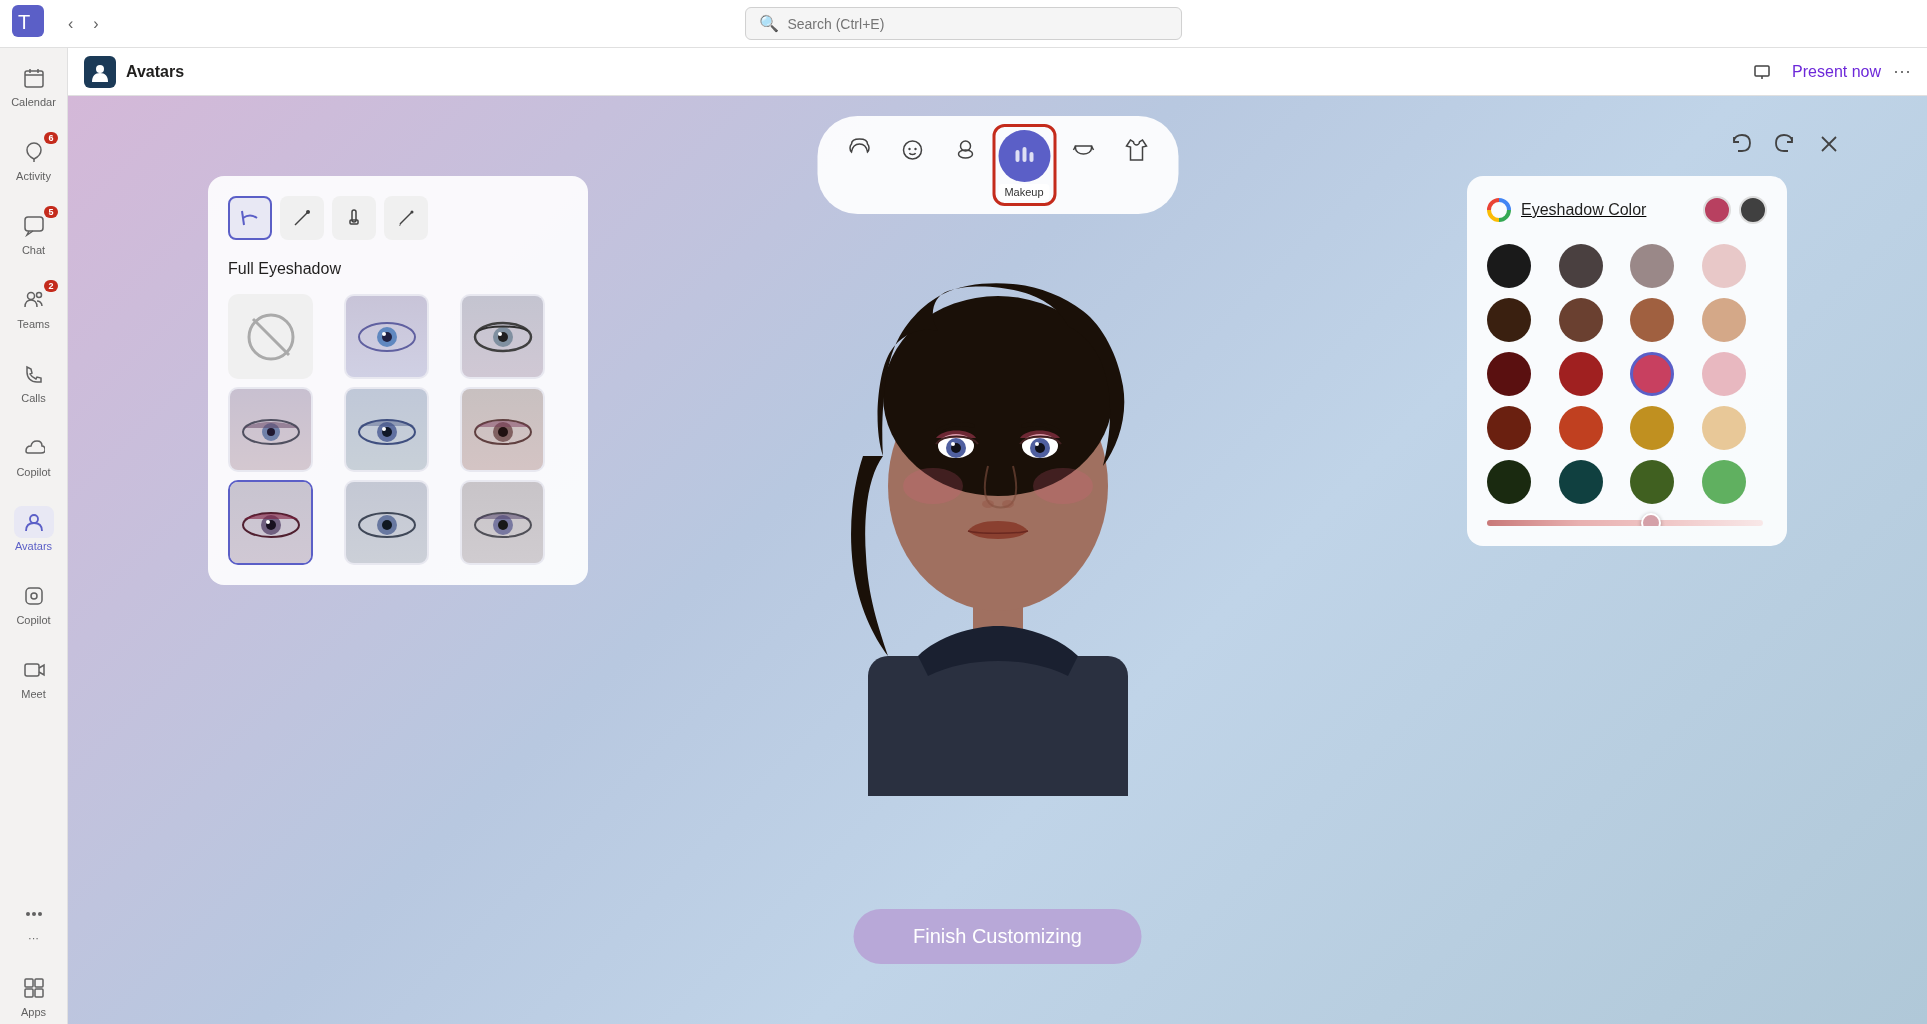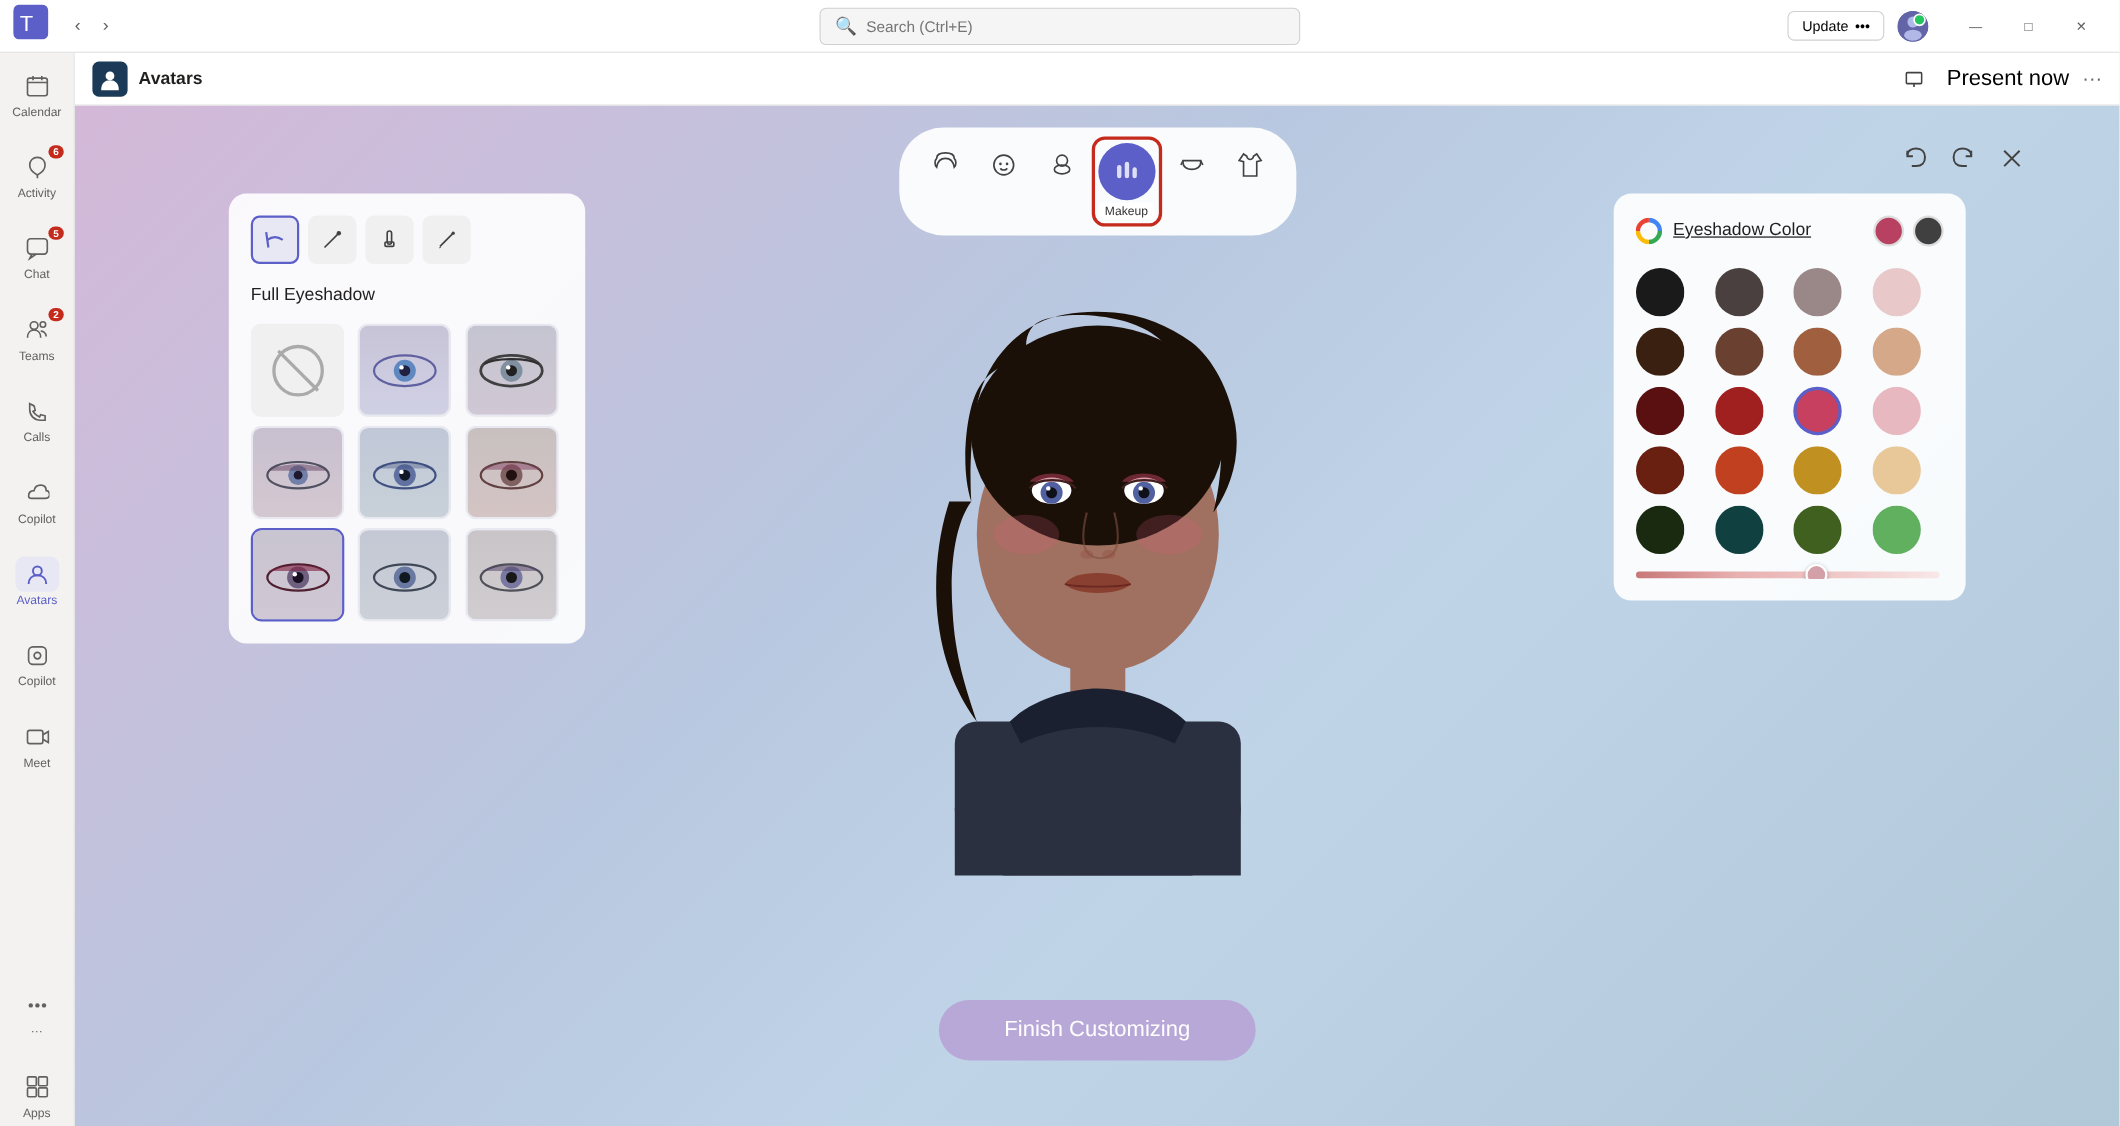--- a/index.html
+++ b/index.html
@@ -104,21 +104,21 @@
       align-items: center;
       padding: 0 16px;
       border-bottom: 1px solid #e0e0e0;
     }
     .app-header-icon { width: 32px; height: 32px; background: #1b3a57; border-radius: 6px; display: flex; align-items: center; justify-content: center; margin-right: 10px; }
     .app-header-title { font-size: 16px; font-weight: 600; color: #201f1e; }
     .app-header-actions { margin-left: auto; display: flex; align-items: center; gap: 12px; }
     .present-now-btn {
       display: flex; align-items: center; gap: 22px;
       background: none; border: none; cursor: pointer;
-      font-size: 20px; color: #000000;
+      font-size: 16px; color: #6d28d9;
     }
     .more-btn { background: none; border: none; cursor: pointer; font-size: 18px; color: #616161; }
 
     
     .workspace {
       flex: 1;
       display: flex;
       position: relative;
       overflow: hidden;
     }
@@ -128,21 +128,21 @@
       position: absolute;
       top: 0; left: 0; right: 0; bottom: 0;
       background: linear-gradient(135deg, #d4b8d8 0%, #b8c8e0 40%, #c0d4e8 60%, #b0c8d8 100%);
     }
 
     
     .left-panel {
       position: absolute;
       left: 140px;
       top: 80px;
-      width: 324px;
+      width: 380px;
       background: rgba(255,255,255,0.9);
       border-radius: 16px;
       padding: 20px;
       z-index: 10;
     }
     .makeup-tabs { display: flex; gap: 8px; margin-bottom: 20px; }
     .makeup-tab {
       width: 44px; height: 44px;
       border-radius: 8px;
       border: none;
@@ -355,39 +355,20 @@
         <text x="6" y="24" font-size="20" fill="white">T</text>
       </svg>
   </span>
   <div class="titlebar-nav">
     <button>‹</button>
     <button>›</button>
   </div>
   <div class="search-bar">
     <span style="color:#616161;">🔍</span>
     <input type="text" placeholder="Search (Ctrl+E)" style="">
-  </div>
-  <div class="titlebar-actions">
-    <button class="update-btn">
-      <span>Update</span>
-      <span>•••</span>
-    </button>
-    <div class="avatar-circle">
-      <svg width="28" height="28" viewBox="0 0 28 28">
-          <circle cx="14" cy="14" r="14" fill="#6264a7"></circle>
-          <circle cx="14" cy="10" r="5" fill="#b0b8e8"></circle>
-          <ellipse cx="14" cy="22" rx="8" ry="5" fill="#b0b8e8"></ellipse>
-          <circle cx="20" cy="8" r="5" fill="#22c55e" stroke="white" stroke-width="1.5"></circle>
-        </svg>
-    </div>
-    <div class="window-controls">
-      <button>—</button>
-      <button>□</button>
-      <button class="close-btn">✕</button>
-    </div>
   </div>
 </div>
 
 <div class="app-layout">
 
   <div class="sidebar">
     <div class="sidebar-item">
       <div class="sidebar-icon-wrap">
         <svg width="22" height="22" viewBox="0 0 22 22">
             <rect x="2" y="4" width="18" height="16" rx="2" fill="none" stroke="#616161" stroke-width="1.5"></rect>

